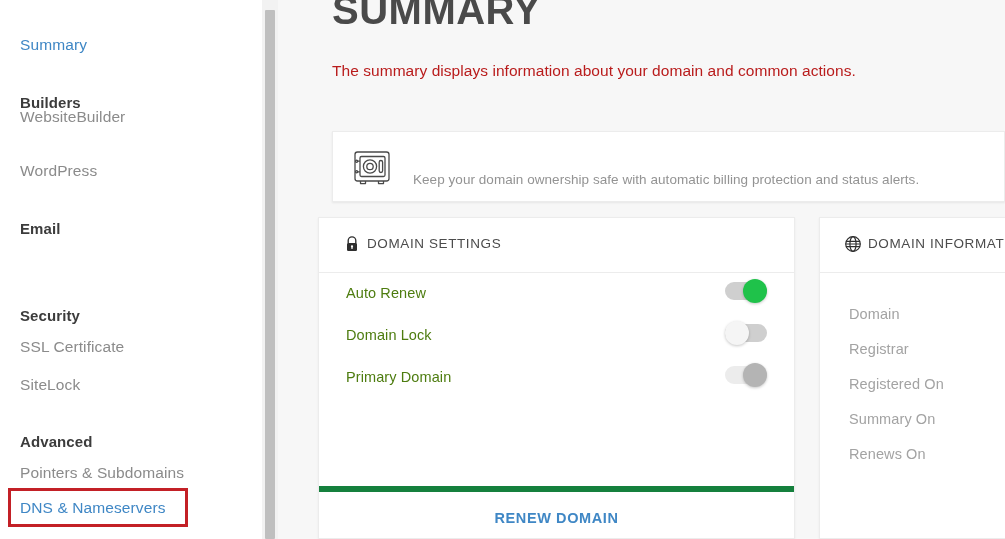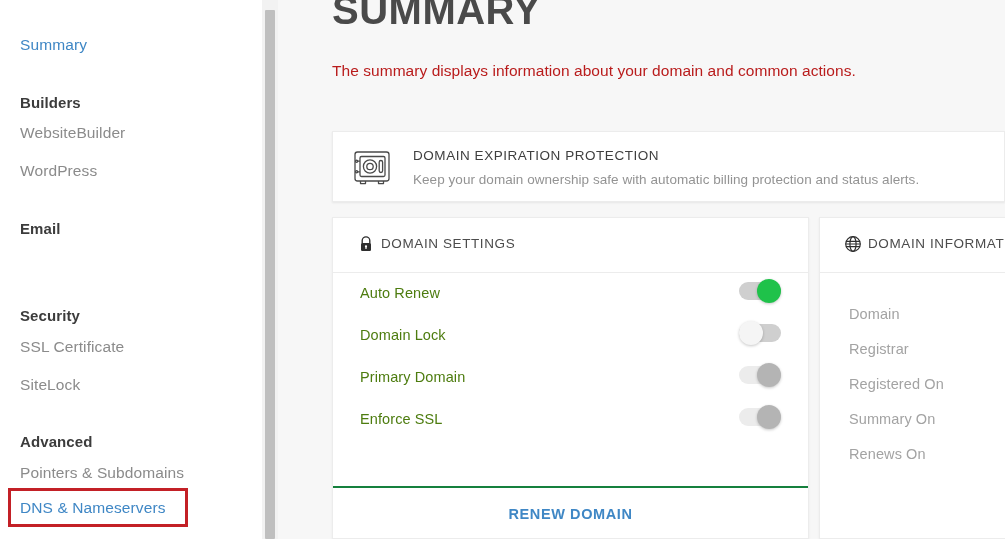--- a/index.html
+++ b/index.html
@@ -146,21 +146,21 @@
   }
 
   
   .card {
     position: absolute;
     background: #ffffff;
     border: 1px solid #ececec;
     box-shadow: 0 1px 2px rgba(0,0,0,0.06);
   }
   #card-settings {
-    left: 54px;
+    left: 40px;
     top: 217px;
     width: 477px;
     height: 322px;
   }
   #card-info {
     left: 541px;
     top: 217px;
     width: 250px;
     height: 322px;
   }
@@ -240,21 +240,21 @@
   .toggle.dim .track  { background: #ececec; }
   .toggle.dim .knob   { right: 0; background: #b4b4b4; }
 
   
   #renew-footer {
     position: absolute;
     left: 0;
     bottom: 0;
     width: 100%;
     height: 52px;
-    border-top: 2px solid #15803d;
+    border-top: 6px solid #15803d;
   }
   #renew-domain-button {
     position: absolute;
     left: 0; top: 0;
     width: 100%; height: 52px;
     display: flex;
     align-items: center;
     justify-content: center;
     font-size: 14.5px;
     font-weight: bold;
@@ -288,21 +288,21 @@
   }
 </style>
 </head>
 <body>
 
 <div id="sidebar">
 
   <a class="nav-link accent" style="top:36px;">Summary</a>
 
   <div class="nav-heading" style="top:94px;">Builders</div>
-  <a class="nav-link" style="top:124px;text-align:center;">WebsiteBuilder</a>
+  <a class="nav-link" style="top:108px;text-align:center;">WebsiteBuilder</a>
   <a class="nav-link" style="top:162px;">WordPress</a>
 
   <div class="nav-heading" style="top:220px;">Email</div>
 
   <div class="nav-heading" style="top:307px;">Security</div>
   <a class="nav-link" style="top:338px;text-align:center;">SSL Certificate</a>
   <a class="nav-link" style="top:376px;text-align:center;">SiteLock</a>
 
   <div class="nav-heading" style="top:433px;">Advanced</div>
   <a class="nav-link" style="top:464px;">Pointers &amp; Subdomains</a>
@@ -326,21 +326,20 @@
         <rect x="11" y="11.5" width="25" height="20" rx="1.5"></rect>
         <circle cx="21" cy="21.5" r="6.6"></circle>
         <circle cx="21" cy="21.5" r="3.2"></circle>
         <rect x="30.2" y="15.5" width="3.4" height="12" rx="1.7"></rect>
         <path d="M11 16.2 H8.4 M11 26.8 H8.4"></path>
         <circle cx="7.6" cy="16.2" r="1.1"></circle>
         <circle cx="7.6" cy="26.8" r="1.1"></circle>
         <path d="M11.5 36 v2.6 h5 V36 M29.5 36 v2.6 h5 V36"></path>
       </svg>
     </span>
-    <div id="protection-title">DOMAIN EXPIRATION PROTECTION</div>
     <div id="protection-desc">Keep your domain ownership safe with automatic billing protection and status alerts.</div>
   </div>
 
   <div id="card-settings" class="card">
     <div class="card-head">
       <span class="card-head-icon">
         <svg viewBox="0 0 18 18" width="18" height="18" fill="none" stroke="#2e2e2e" stroke-width="1.35">
           <path d="M5.2 8 V5.6 a3.8 3.8 0 0 1 7.6 0 V8"></path>
           <rect x="4" y="8" width="10" height="8" rx="1.2" fill="#2e2e2e" stroke="none"></rect>
           <circle cx="9" cy="11.3" r="1.15" fill="#ffffff" stroke="none"></circle>
@@ -365,27 +364,20 @@
           <span class="knob"></span>
         </span>
       </div>
       <div class="setting-row">
         <span class="setting-label">Primary Domain</span>
         <span class="toggle dim">
           <span class="track"></span>
           <span class="knob"></span>
         </span>
       </div>
-      <div class="setting-row">
-        <span class="setting-label">Enforce SSL</span>
-        <span class="toggle dim">
-          <span class="track"></span>
-          <span class="knob"></span>
-        </span>
-      </div>
     </div>
 
     <div id="renew-footer">
       <button id="renew-domain-button">RENEW DOMAIN</button>
     </div>
   </div>
 
   <div id="card-info" class="card">
     <div class="card-head">
       <span class="card-head-icon">

